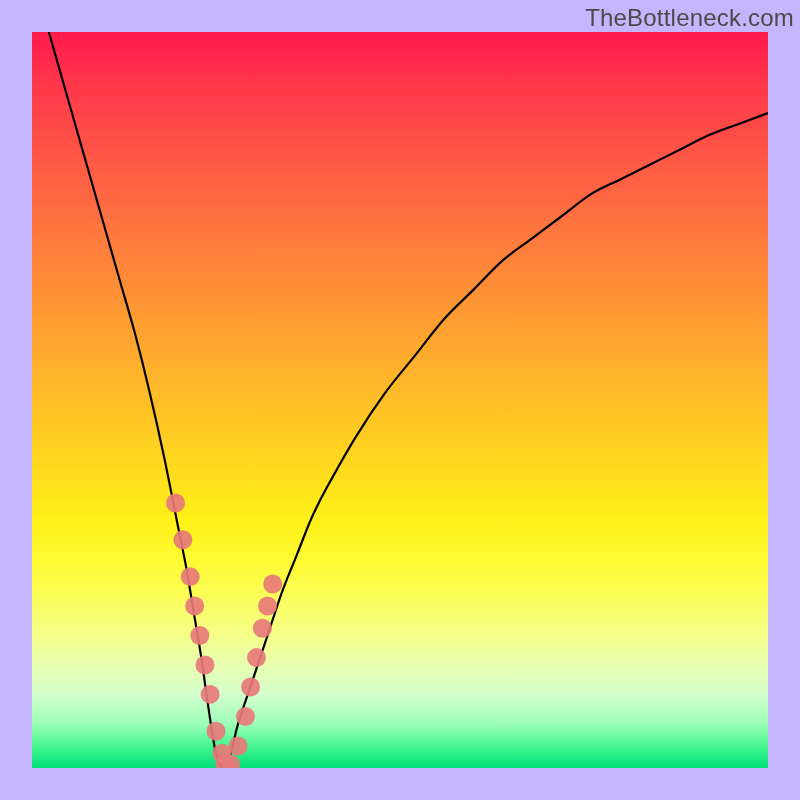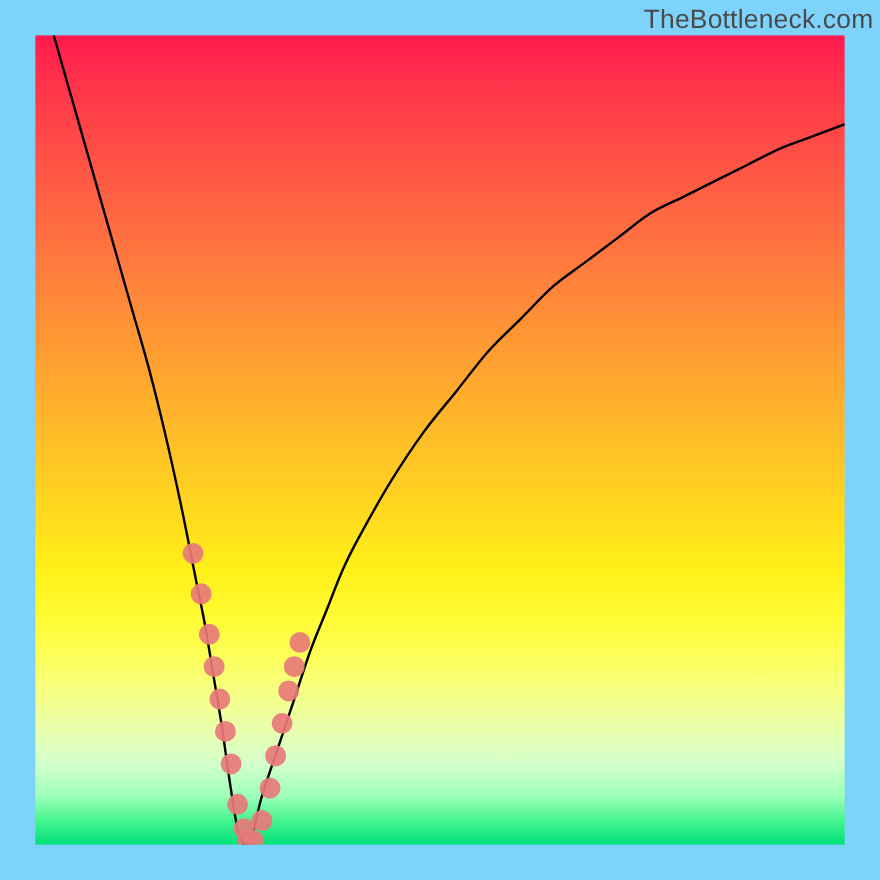--- a/index.html
+++ b/index.html
@@ -9,21 +9,21 @@
     height: 800px;
     overflow: hidden;
     background: #000;
     font-family: Arial, Helvetica, sans-serif;
   }
   .frame {
     position: absolute;
     left: 0; top: 0;
     width: 800px;
     height: 800px;
-    background: #7dd3fc;
+    background: #c4b5fd;
   }
   .plot {
     position: absolute;
     left: 32px;
     top: 32px;
     width: 736px;
     height: 736px;
     overflow: hidden;
   }
   .gradient {

